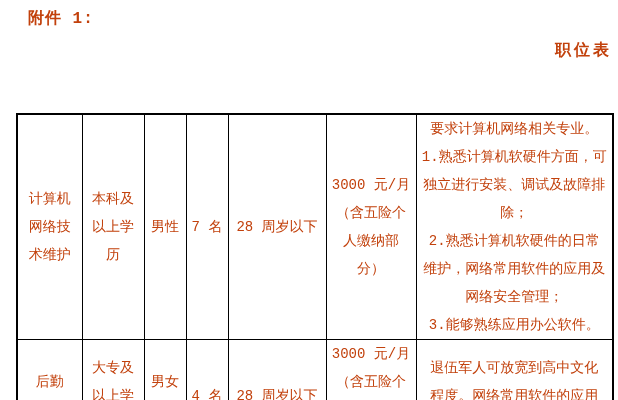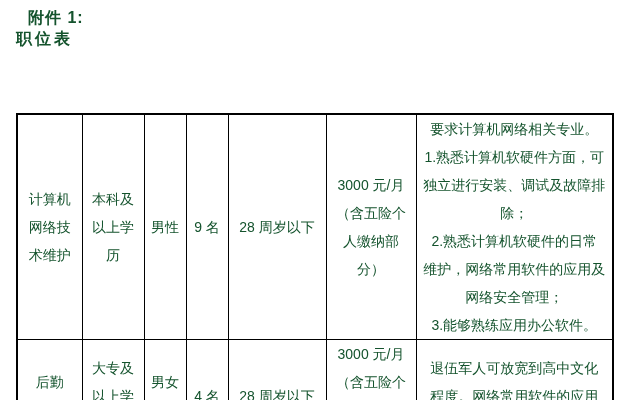--- a/index.html
+++ b/index.html
@@ -5,38 +5,38 @@
   html, body {
     margin: 0;
     padding: 0;
     background: #ffffff;
   }
   #page {
     position: relative;
     width: 618px;
     height: 400px;
     background: #ffffff;
-    color: #14532d;
-    font-family: Liberation Sans, sans-serif;
+    color: #c2410c;
+    font-family: Liberation Mono, monospace;
     overflow: hidden;
   }
   .attachment-label {
     position: absolute;
     left: 28px;
     top: 8px;
     font-size: 16px;
     font-weight: bold;
     letter-spacing: 1px;
   }
   .doc-title {
     position: absolute;
     left: 16px;
-    top: 29px;
+    top: 40px;
     width: 596px;
-    text-align: left;
+    text-align: right;
     font-size: 16px;
     font-weight: bold;
     letter-spacing: 3px;
   }
   table.job-table {
     position: absolute;
     left: 16px;
     top: 113px;
     border-collapse: collapse;
     table-layout: fixed;
@@ -92,21 +92,21 @@
     </colgroup>
     <tbody>
       <tr class="row-1">
         <td>计算机
 网络技
 术维护</td>
         <td>本科及
 以上学
 历</td>
         <td>男性</td>
-        <td>9 名</td>
+        <td>7 名</td>
         <td>28 周岁以下</td>
         <td class="salary-cell">3000 元/月
 （含五险个
 人缴纳部
 分）</td>
         <td class="req-cell">要求计算机网络相关专业。
 1.熟悉计算机软硬件方面，可
 独立进行安装、调试及故障排
 除；
 2.熟悉计算机软硬件的日常

